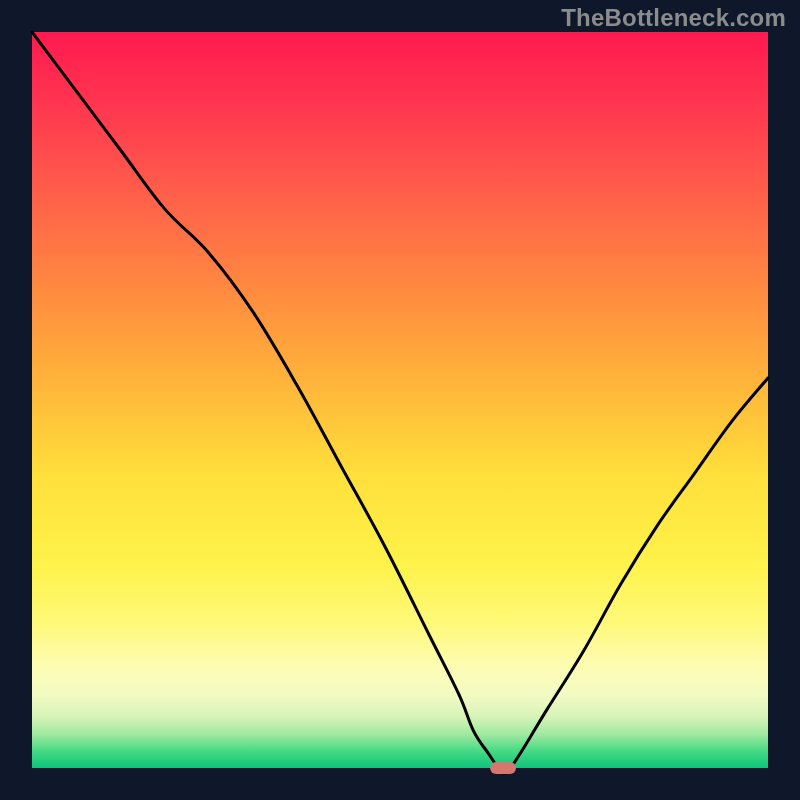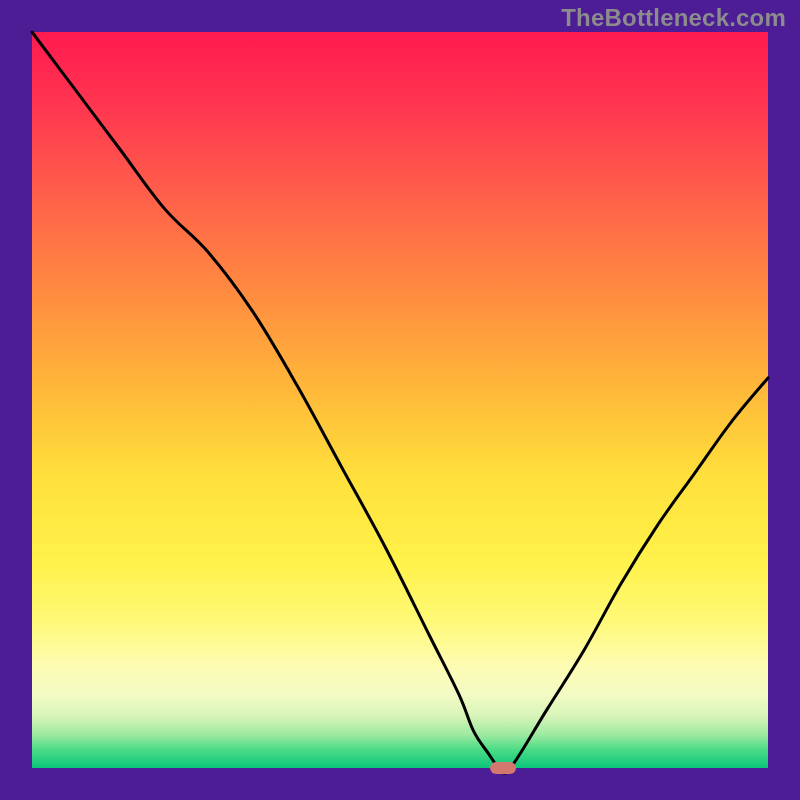--- a/index.html
+++ b/index.html
@@ -7,21 +7,21 @@
     padding: 0;
     background: #000;
     width: 800px;
     height: 800px;
     overflow: hidden;
   }
   .frame {
     position: relative;
     width: 800px;
     height: 800px;
-    background: #4c1d95;
+    background: #0f172a;
   }
   .watermark {
     position: absolute;
     top: 4px;
     right: 14px;
     font-family: Arial, Helvetica, sans-serif;
     font-size: 24px;
     font-weight: 600;
     color: #8c8c8c;
     letter-spacing: 0.2px;

